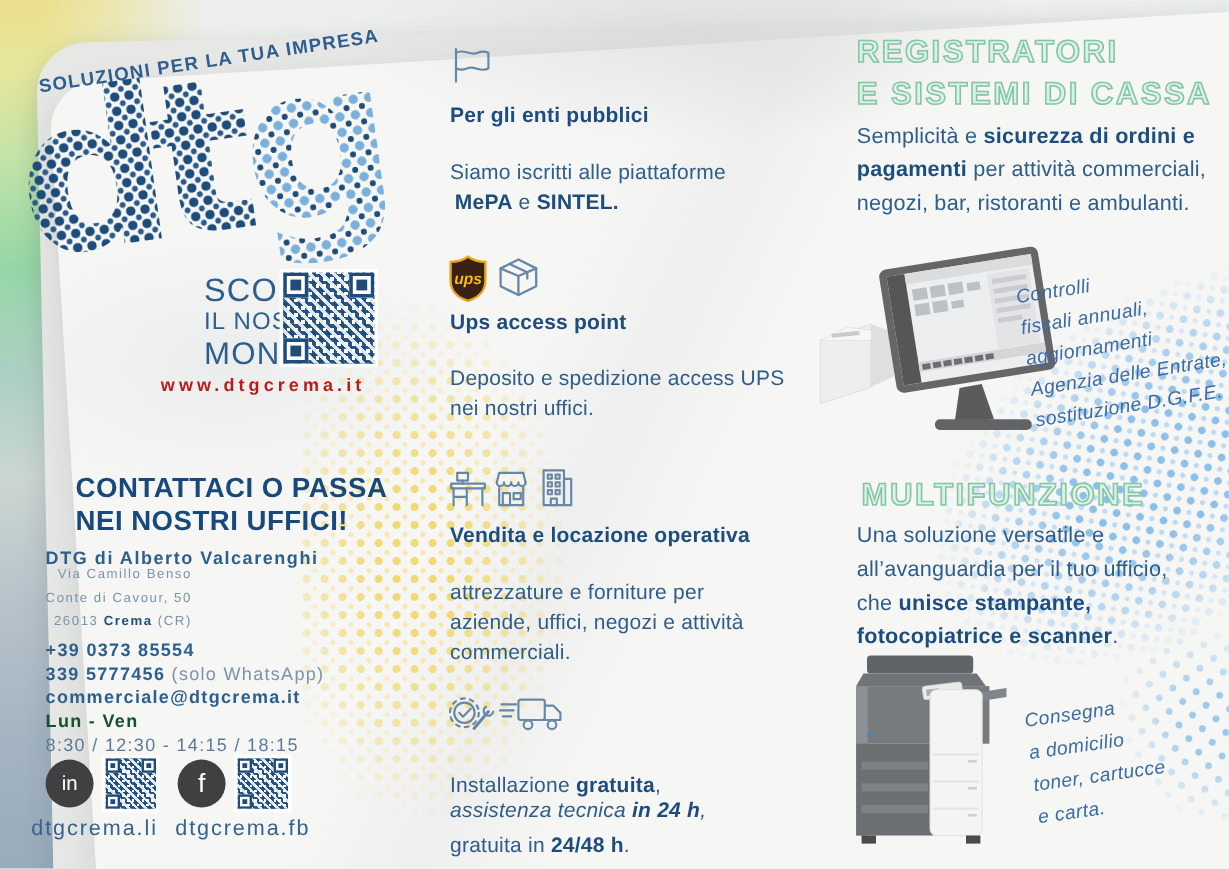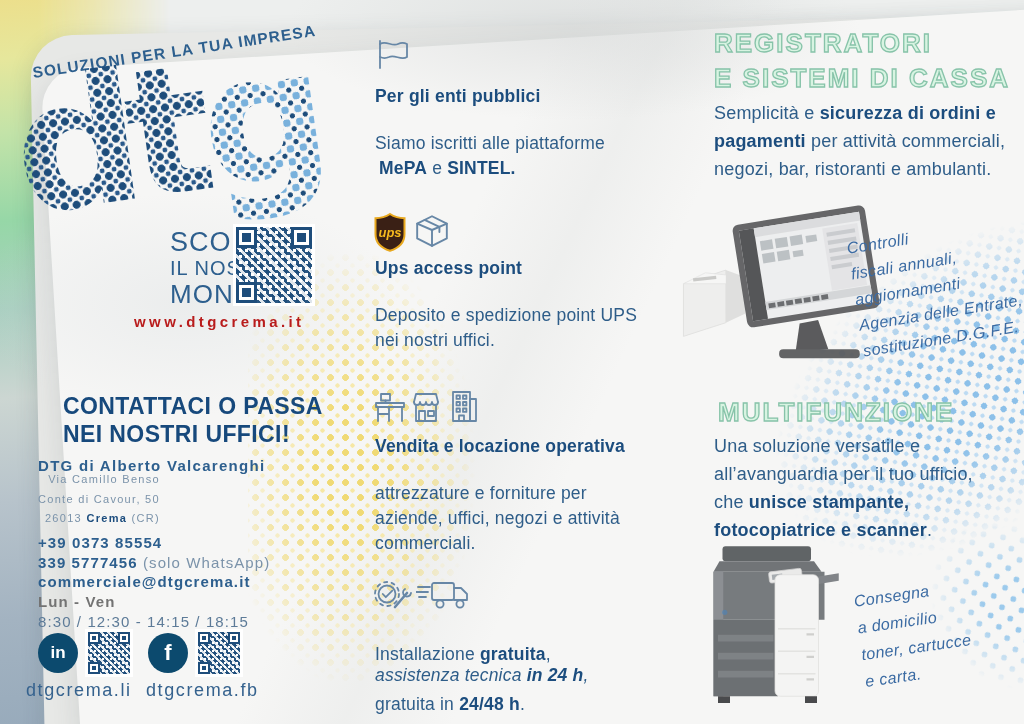--- a/index.html
+++ b/index.html
@@ -135,25 +135,25 @@
   .discover .d1{font-size:27px;line-height:28px;}
   .discover .d2{font-size:20px;line-height:24px;}
   .discover .d3{font-size:26px;line-height:28px;}
   .website{position:absolute;left:122px;top:313px;font-size:15px;font-weight:700;letter-spacing:3.4px;color:#b91c1c;margin-left:12px;}
   .contact-head{position:absolute;left:38px;top:392px;font-size:23px;line-height:28px;font-weight:700;letter-spacing:.4px;color:#17497c;padding-left:25px;}
   .company{position:absolute;left:38px;top:457px;font-size:15px;font-weight:700;letter-spacing:1.3px;color:#2d5f8e;}
   .addr{position:absolute;left:38px;top:470px;font-size:11px;line-height:19.5px;letter-spacing:1.3px;color:#7b93aa;text-align:right;}
   .phones{position:absolute;left:38px;top:533px;font-size:15px;line-height:19.5px;letter-spacing:1.1px;color:#7b93aa;}
   .phones .b{color:#2d5f8e;font-weight:700;}
   .hours{position:absolute;left:38px;top:592px;font-size:15px;line-height:19.5px;letter-spacing:1.1px;color:#5d7b98;}
-  .hours .b{color:#737373;font-weight:700;}
+  .hours .b{color:#14532d;font-weight:700;}
   .soc-circle{
-    position:absolute;width:40px;height:40px;border-radius:50%;background:#0c4a6e;
+    position:absolute;width:40px;height:40px;border-radius:50%;background:#404040;
     color:#fff;display:flex;align-items:center;justify-content:center;
-    font-weight:700;
+    font-weight:400;
   }
   .soc-label{position:absolute;top:680px;width:104px;text-align:center;font-size:18px;letter-spacing:1.6px;color:#35628e;}
   
   .icon{stroke:#6787a6;fill:none;stroke-width:1.8;stroke-linecap:round;stroke-linejoin:round;}
   .mid{position:absolute;left:375px;width:290px;}
   
   .rcol{position:absolute;left:714px;}
   .r-para{width:292px;color:#2e5d89;font-size:18px;line-height:28px;letter-spacing:.2px;}
   .machine{position:absolute;opacity:.85;}
 </style>
@@ -244,21 +244,21 @@
 </svg>
 <svg style="position:absolute;left:413px;top:212px;width:38px;height:36px;" viewBox="0 0 34 34">
   <g class="icon">
     <path d="M3 11 L17 4 L31 11 L31 25 L17 32 L3 25 Z"></path>
     <path d="M3 11 L17 17 L31 11"></path>
     <path d="M17 17 V32"></path>
     <path d="M10 7.5 L24 14 V19"></path>
   </g>
 </svg>
 <div class="mid svc-title" style="top:258px;">Ups access point</div>
-<div class="mid body-txt" style="top:283px;width:282px;">Deposito e spedizione point UPS nei nostri uffici.</div>
+<div class="mid body-txt" style="top:283px;width:282px;">Deposito e spedizione access UPS nei nostri uffici.</div>
 
 <svg style="position:absolute;left:374px;top:390px;width:32px;height:33px;" viewBox="0 0 32 33">
   <g class="icon">
     <rect x="2" y="13" width="28" height="4"></rect>
     <path d="M4 17 V31 M28 17 V31 M15 17 V31 M4 24 H15"></path>
     <rect x="7" y="4" width="9" height="6.5"></rect>
     <path d="M11.5 10.5 V13"></path>
   </g>
 </svg>
 <svg style="position:absolute;left:410px;top:390px;width:32px;height:33px;" viewBox="0 0 32 33">

